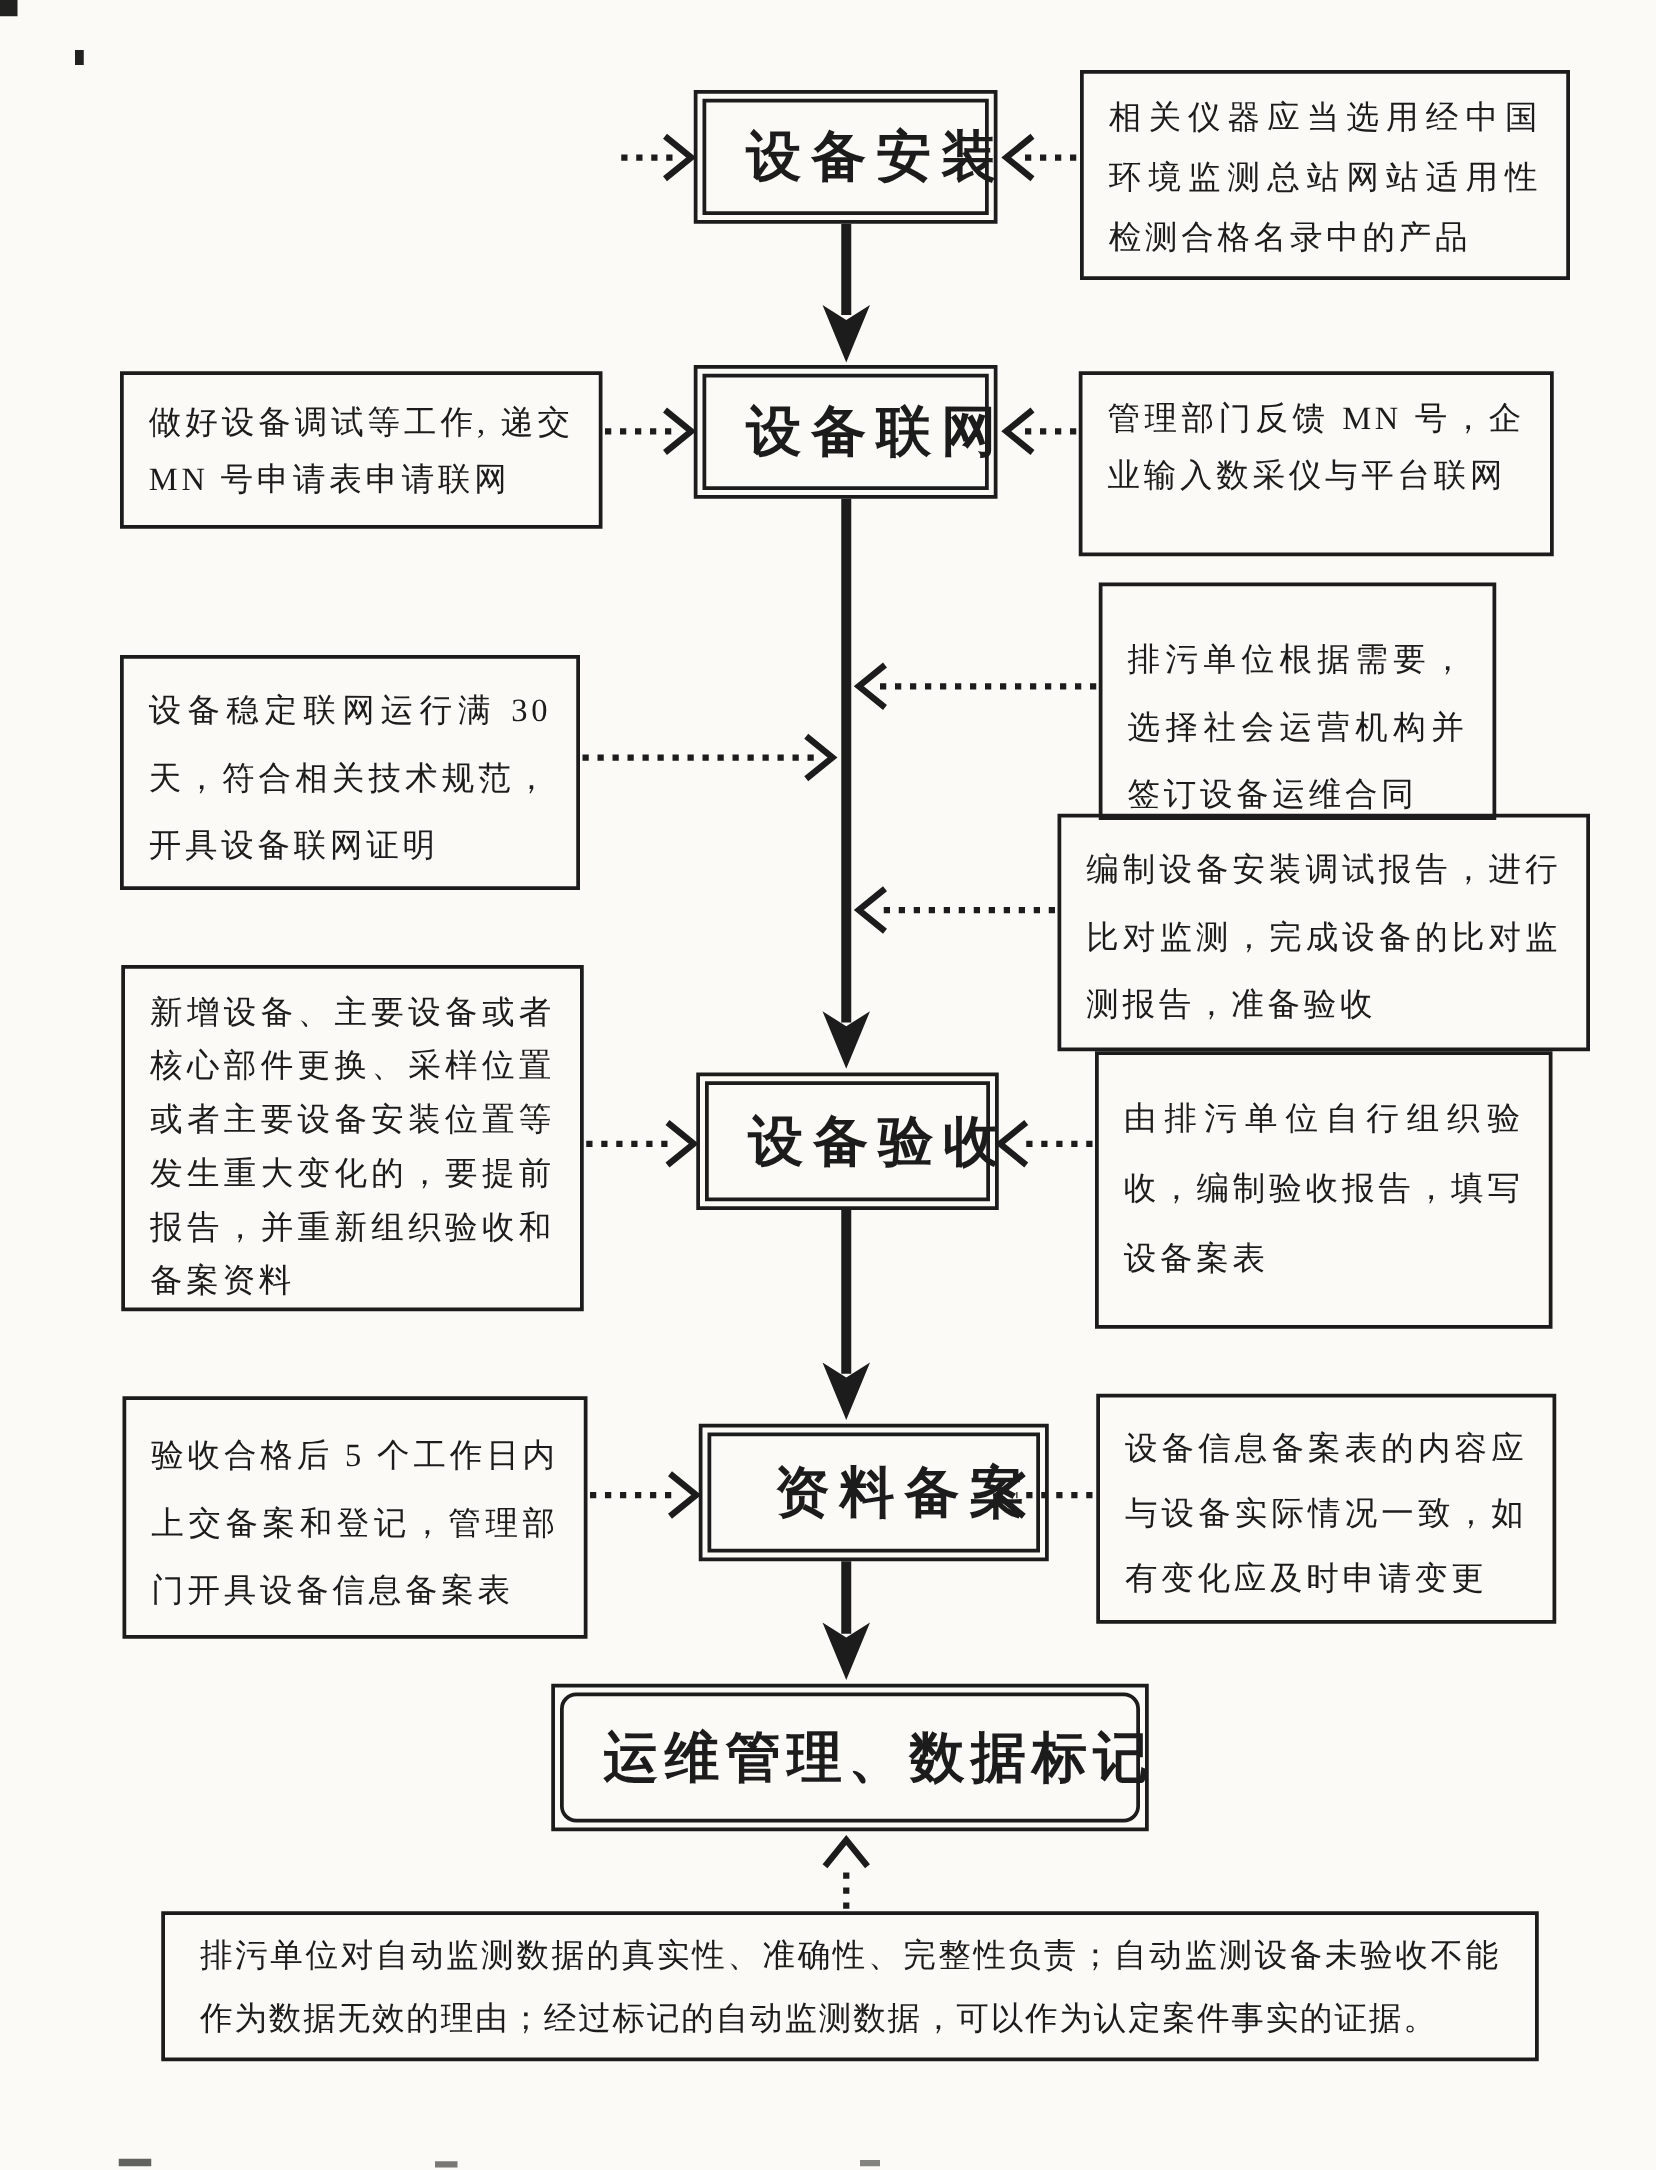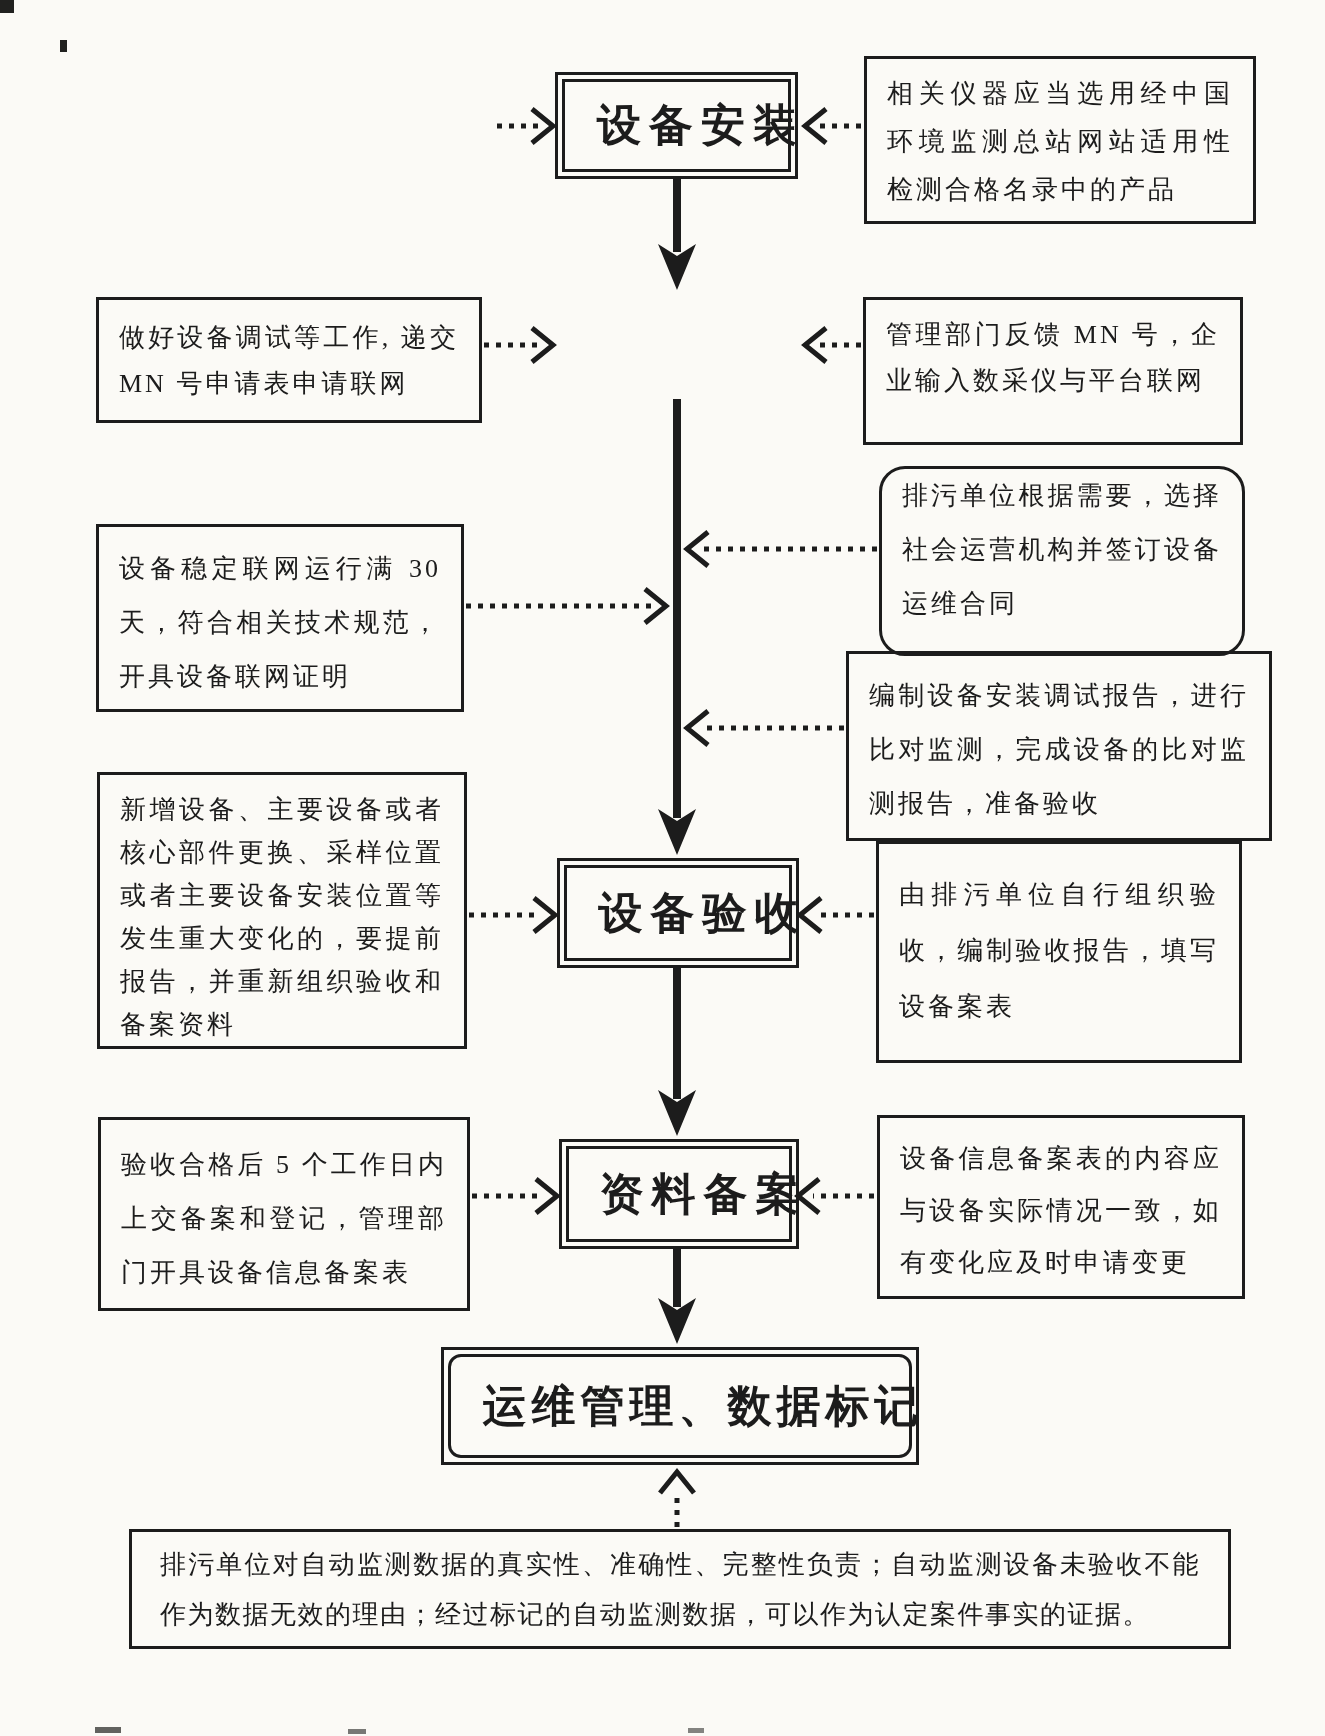--- a/index.html
+++ b/index.html
@@ -42,32 +42,32 @@
     white-space:nowrap;
     padding-left:41px;
   }
   .arrows{position:absolute;left:0;top:0;pointer-events:none;}
   .artifact{position:absolute;background:#21211f;}
   
   .n-l1{left:96px;top:55px;width:398px;height:142px;line-height:44px;padding-top:9px;}
   .n-r1{left:864px;top:56px;width:392px;height:168px;line-height:48px;padding-top:11px;}
   .n-l2{left:96px;top:297px;width:386px;height:126px;line-height:46px;padding-top:15px;}
   .n-r2{left:863px;top:297px;width:380px;height:148px;line-height:46px;padding-top:12px;}
-  .n-r3{left:879px;top:466px;width:366px;height:190px;line-height:54px;padding-top:0;border-radius:26px;}
+  .n-r3{left:879px;top:466px;width:318px;height:190px;line-height:54px;padding-top:32px;}
   .n-l3{left:96px;top:524px;width:368px;height:188px;line-height:54px;padding-top:15px;}
   .n-r4{left:846px;top:651px;width:426px;height:190px;line-height:54px;padding-top:15px;}
   .n-l4{left:97px;top:772px;width:370px;height:277px;line-height:43px;padding-top:13px;}
   .n-r5{left:876px;top:841px;width:366px;height:222px;line-height:56px;padding-top:23px;}
   .n-l5{left:98px;top:1117px;width:372px;height:194px;line-height:54px;padding-top:18px;}
   .n-r6{left:877px;top:1115px;width:368px;height:184px;line-height:52px;padding-top:15px;}
   .n-bottom{left:129px;top:1529px;width:1102px;height:120px;line-height:50px;padding-top:8px;padding-left:28px;padding-right:28px;letter-spacing:1.5px;}
   .nd-1{left:555px;top:72px;width:243px;height:107px;}
   .nd-2{left:555px;top:292px;width:243px;height:107px;}
   .nd-3{left:557px;top:858px;width:242px;height:110px;}
-  .nd-4{left:559px;top:1139px;width:240px;height:110px;}
+  .nd-4{left:559px;top:1139px;width:280px;height:110px;}
   .nd-5{left:441px;top:1347px;width:478px;height:118px;}
   .nd-5 .node-inner{letter-spacing:5px;text-indent:5px;border-radius:13px;}
 </style>
 </head>
 <body>
 
 <div class="page">
 
   <div class="artifact" style="left:0;top:0;width:14px;height:13px;"></div>
   <div class="artifact" style="left:60px;top:40px;width:7px;height:12px;"></div>
@@ -144,20 +144,23 @@
           <line x1="677" y1="1527" x2="677" y2="1492" stroke-dasharray="5 7"></line>
           <path d="M 660 1493 L 677 1472 L 694 1493"></path>
         </g>
       </g>
     </g>
   </svg>
 
   <div class="node nd-1">
     <div class="node-inner">设备安装</div>
   </div>
+  <div class="node nd-2">
+    <div class="node-inner">设备联网</div>
+  </div>
   <div class="node nd-3">
     <div class="node-inner">设备验收</div>
   </div>
   <div class="node nd-4">
     <div class="node-inner">资料备案</div>
   </div>
   <div class="node nd-5">
     <div class="node-inner">运维管理、数据标记</div>
   </div>
 

